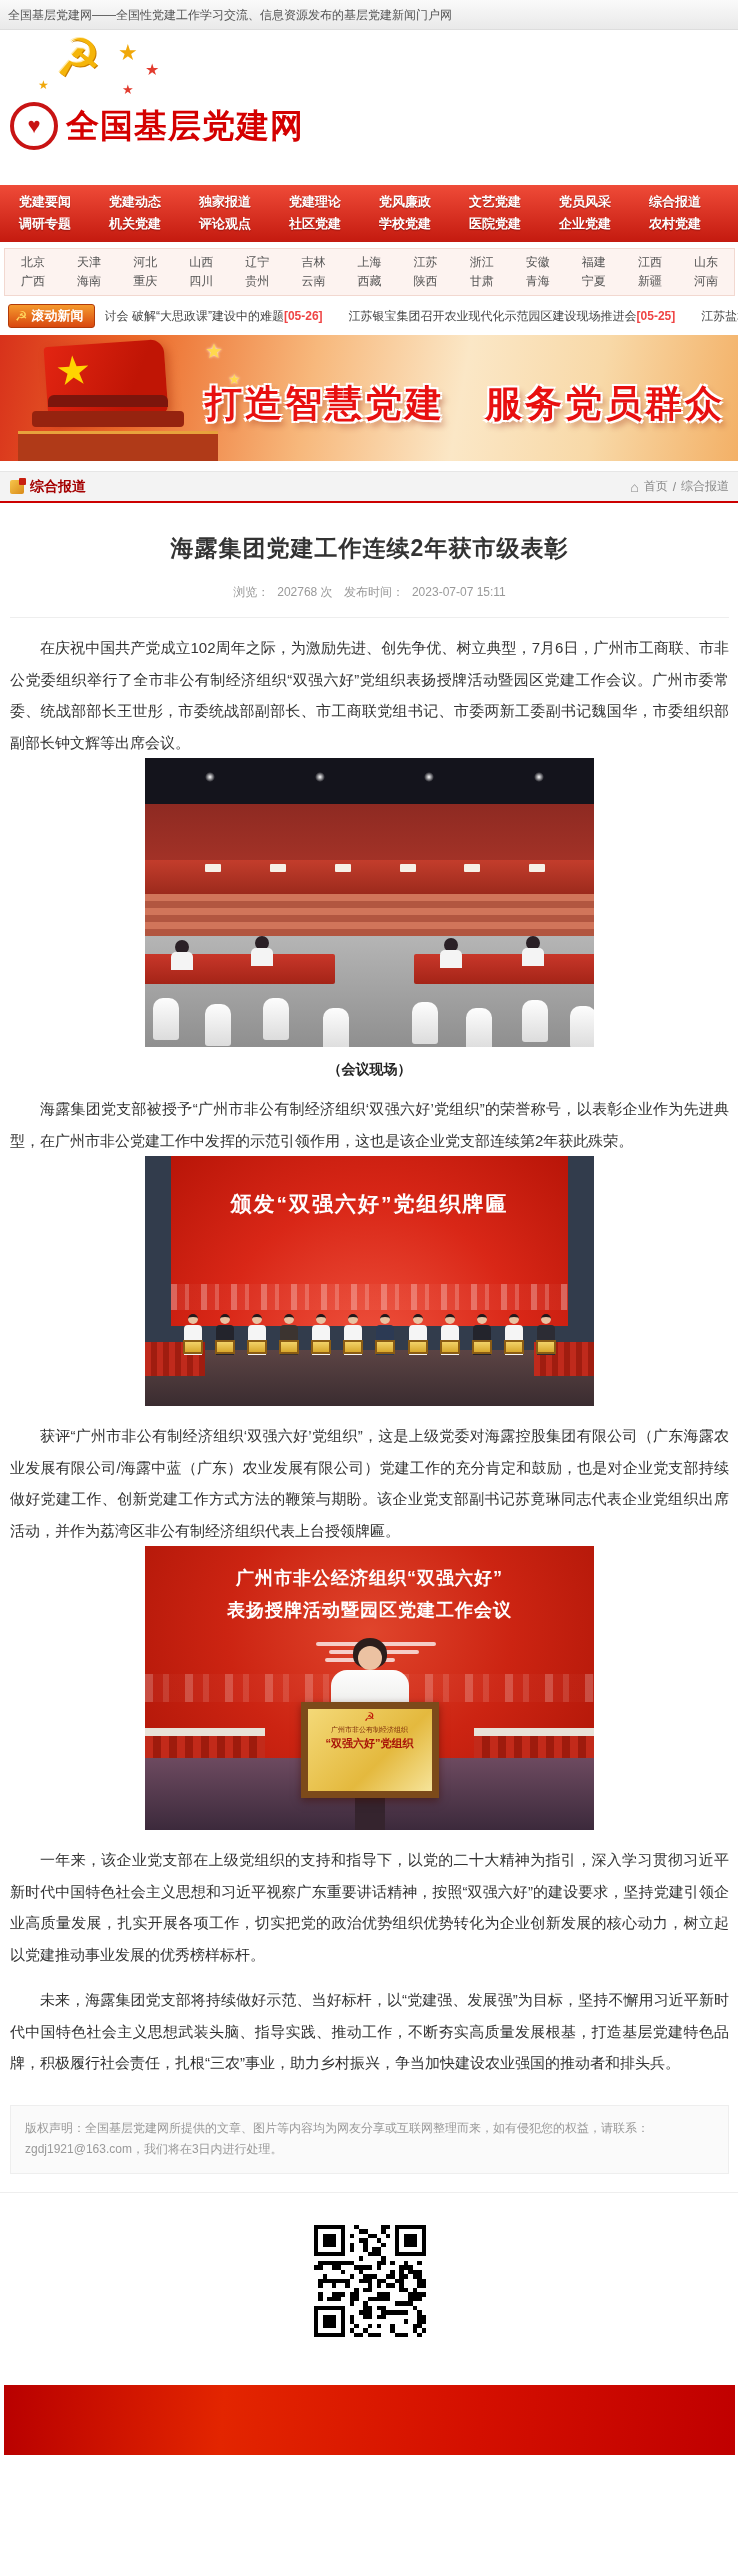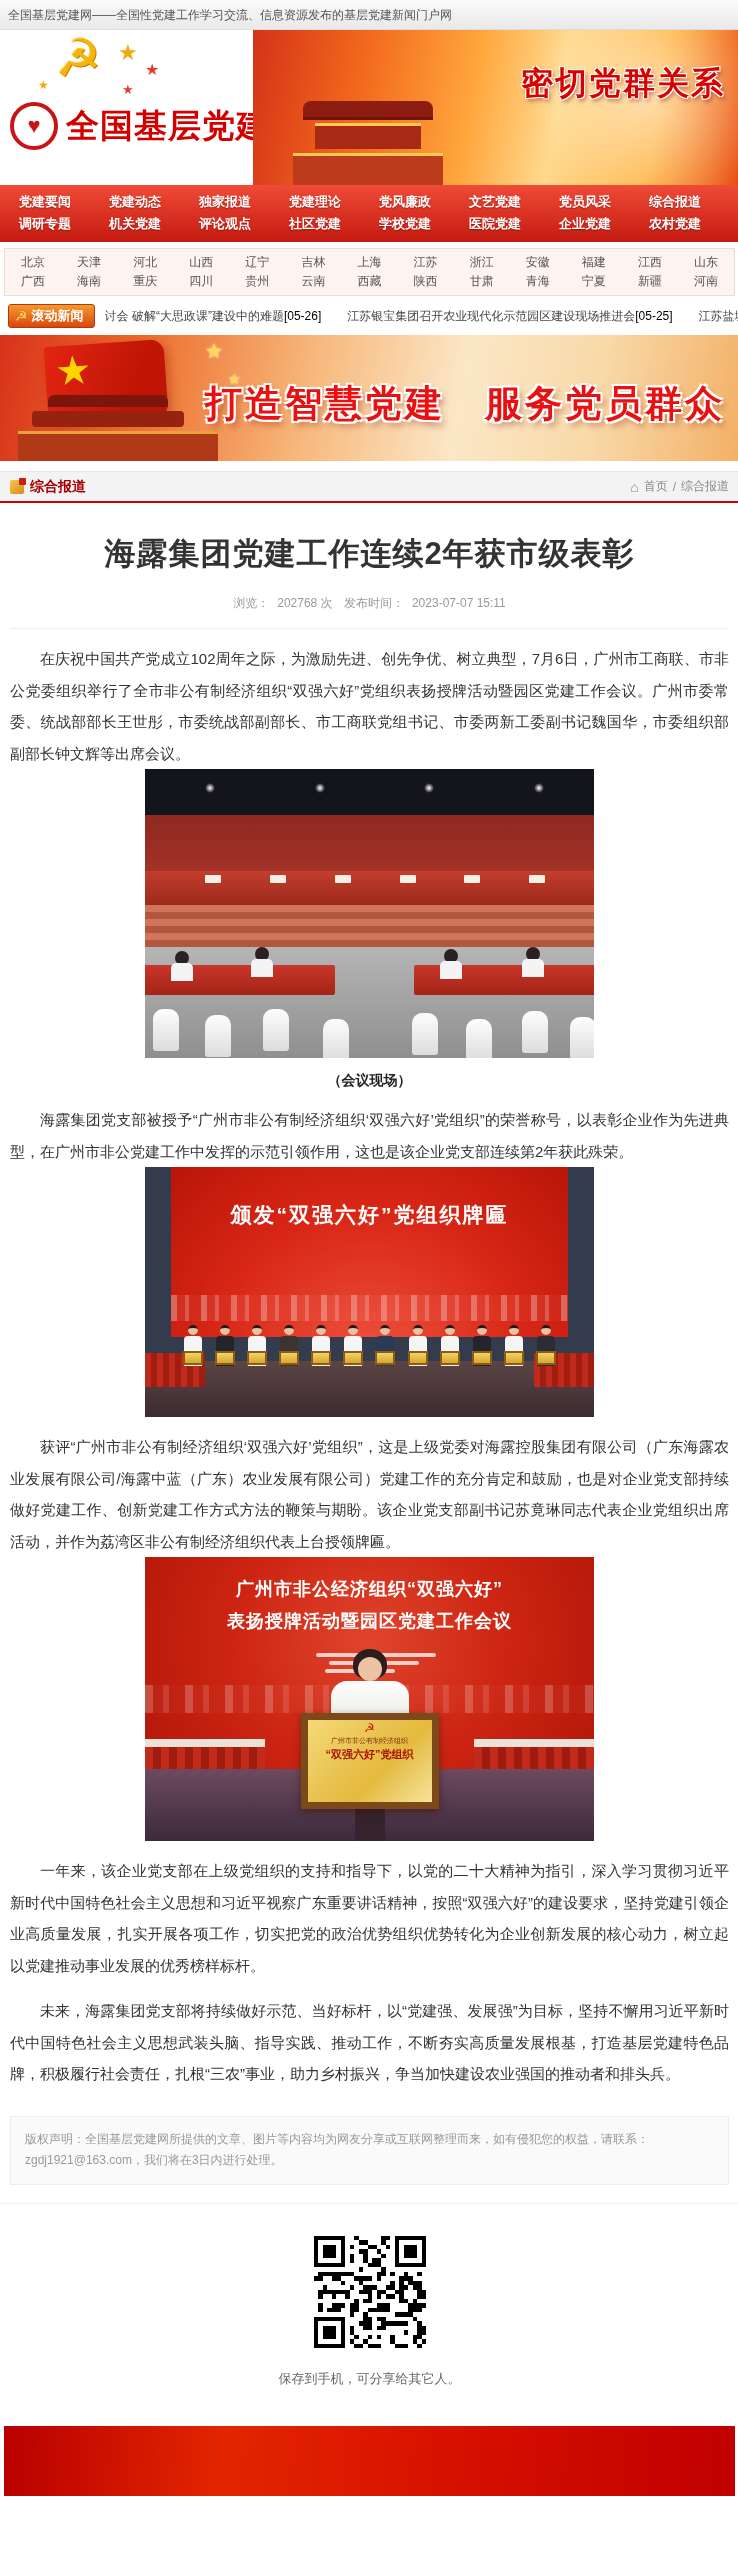--- a/index.html
+++ b/index.html
@@ -73,21 +73,21 @@
   
   .newsbar { height: 30px; display: flex; align-items: center; margin-top: 5px; overflow: hidden; }
   .news-label {
     flex: none; margin-left: 8px; height: 24px; padding: 0 10px 0 6px;
     background: linear-gradient(#f59a2d, #d9480f); border: 1px solid #b23a08; border-radius: 3px;
     color: #fff; font-size: 13px; font-weight: bold; display: flex; align-items: center; gap: 4px; cursor: pointer;
   }
   .news-label .news-icon { color: #ffd75e; font-size: 14px; }
   .news-items { flex: 1; white-space: nowrap; overflow: hidden; font-size: 12px; color: #444; margin-left: 10px; }
   .news-item { margin-right: 26px; cursor: pointer; }
-  .news-item .d { color: #000000; }
+  .news-item .d { color: #ef4444; font-weight: bold; }
 
   
   .hero {
     height: 126px; margin-top: 4px; position: relative; overflow: hidden; cursor: pointer;
     background: linear-gradient(100deg, #d8321b, #ec6a2a 18%, #f7b87c 42%, #fbe7c6 62%, #f8d9a8 80%, #f3b066 100%);
   }
   .hero-flag { position: absolute; left: 46px; top: 8px; width: 120px; height: 76px;
                background: linear-gradient(115deg, #e32512, #c01505 70%); border-radius: 4px 14px 10px 4px;
                transform: rotate(-4deg); box-shadow: 4px 4px 10px rgba(150,30,0,.35); }
   .hero-flag .fs1 { position: absolute; left: 10px; top: 2px; color: #ffd400; font-size: 40px; }
@@ -115,21 +115,21 @@
                   border-radius: 2px; position: relative; margin-right: 6px; flex: none; }
   .section-icon::after { content:""; position:absolute; right:-2px; top:-2px; width:7px; height:7px;
                   background:#c81f10; border-radius:1px; }
   .section-title { color: #a40000; font-weight: bold; font-size: 14px; }
   .crumbs { margin-left: auto; color: #888; font-size: 12px; display: flex; align-items: center; gap: 5px; }
   .crumbs .home-icon { font-size: 14px; }
   .crumbs .link { cursor: pointer; }
 
   
   article { padding: 0 10px; }
-  .a-title { text-align: center; font-size: 31px; font-weight: bold; color: #333; margin-top: 30px; letter-spacing: 1px; }
+  .a-title { text-align: center; font-size: 23px; font-weight: bold; color: #333; margin-top: 30px; letter-spacing: 1px; }
   .a-meta { text-align: center; color: #999; font-size: 12px; margin-top: 20px; }
   .a-meta span { margin: 0 4px; }
   .a-divider { border: none; border-top: 1px solid #eee; margin: 16px 0 6px 0; }
   article p { font-size: 15px; line-height: 2.1; text-align: justify; text-indent: 2em; color: #333; margin-top: 14px; }
 
   figure { }
   .a-img { width: 449px; margin: 0 auto; position: relative; overflow: hidden; }
   figcaption { text-align: center; font-family: "DejaVu Serif", "Liberation Serif", serif;
                font-weight: bold; font-size: 14px; color: #222; margin-top: 14px; }
 
@@ -229,29 +229,20 @@
     <div class="logo-area">
       <div class="emblem">☭</div>
       <span class="star s1">★</span>
       <span class="star s2">★</span>
       <span class="star s3">★</span>
       <span class="star s4">★</span>
       <div class="logo-row">
         <div class="badge-circle">♥</div>
         <div class="site-name">全国基层党建网</div>
       </div>
-    </div>
-    <div class="header-banner">
-      <div class="hb-glow"></div>
-      <div class="hb-gate">
-        <div class="roof"></div>
-          <div class="mid"></div>
-          <div class="base"></div>
-      </div>
-      <div class="banner-slogan">密切党群关系</div>
     </div>
   </div>
 
   <nav class="mainnav">
     <div class="nav-row" id="nav-row1">
         <span class="nav-item">党建要闻</span>
         <span class="nav-item">党建动态</span>
         <span class="nav-item">独家报道</span>
         <span class="nav-item">党建理论</span>
         <span class="nav-item">党风廉政</span>
@@ -686,21 +677,20 @@
           <rect x="1" y="1" width="5" height="5" fill="#fff"></rect>
           <rect x="2" y="2" width="3" height="3" fill="#000"></rect>
           <rect x="18" y="0" width="7" height="7" fill="#000"></rect>
           <rect x="19" y="1" width="5" height="5" fill="#fff"></rect>
           <rect x="20" y="2" width="3" height="3" fill="#000"></rect>
           <rect x="0" y="18" width="7" height="7" fill="#000"></rect>
           <rect x="1" y="19" width="5" height="5" fill="#fff"></rect>
           <rect x="2" y="20" width="3" height="3" fill="#000"></rect>
         </svg>
     </div>
-    <div class="qr-caption">保存到手机，可分享给其它人。</div>
   </div>
 
   <div class="slogan-banner">
     
     
     
     
   </div>
 
 </div>

